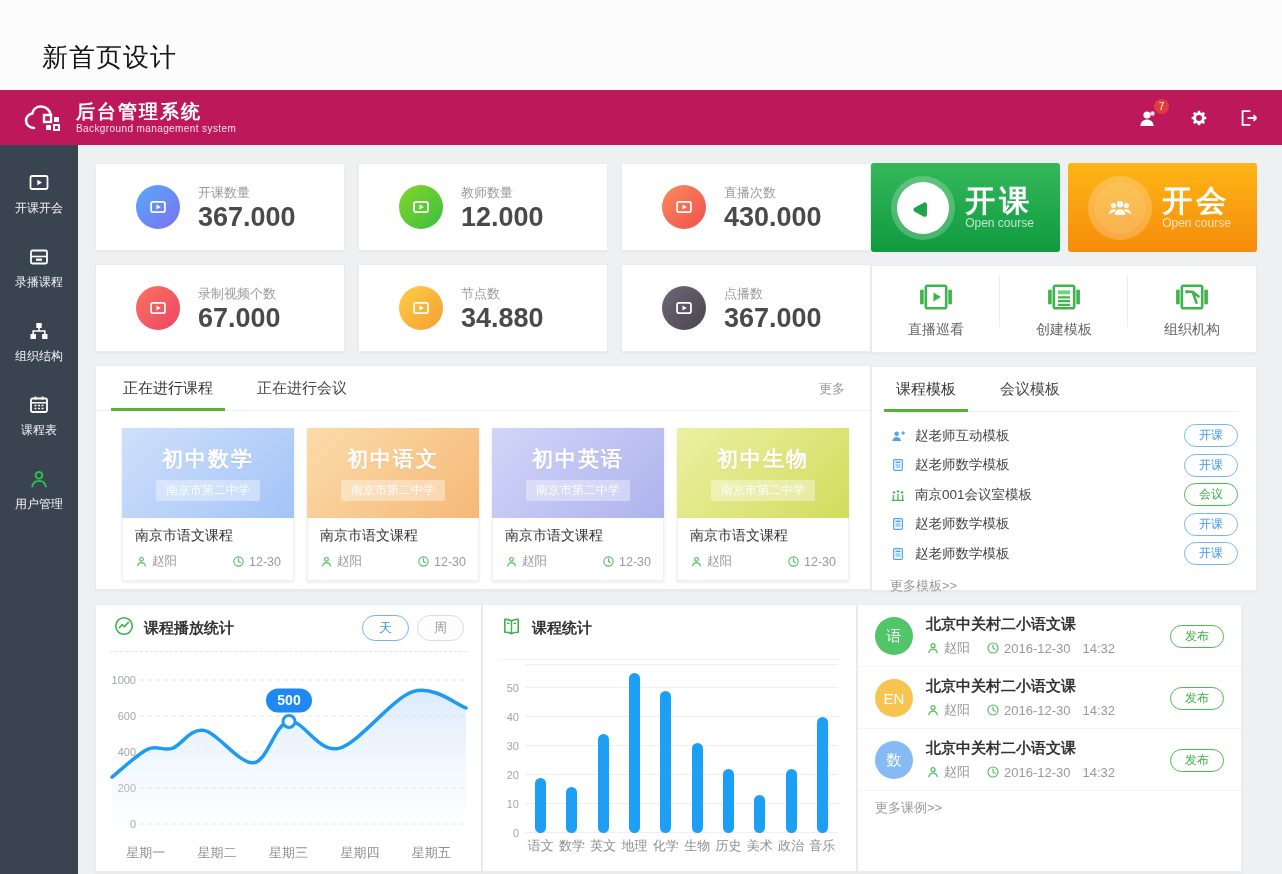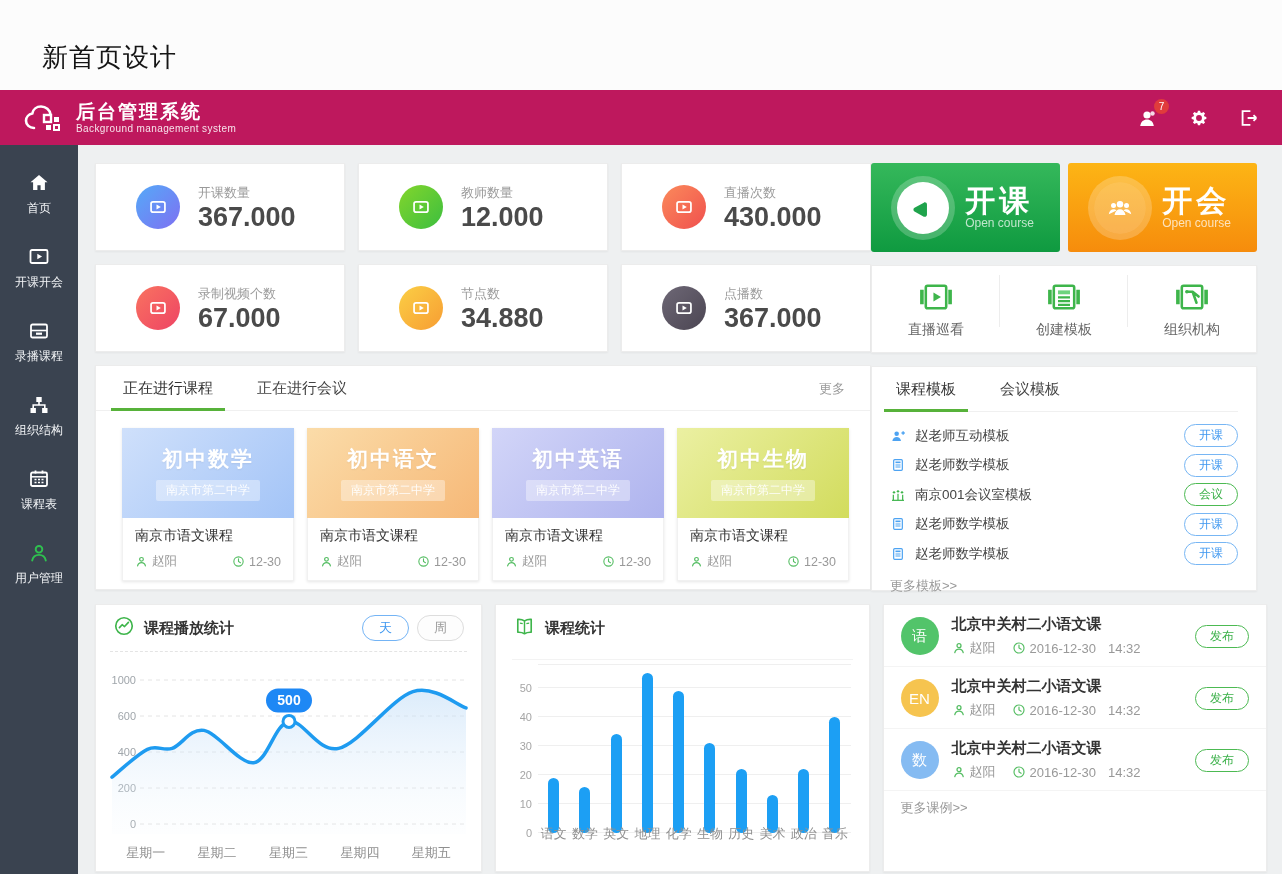--- a/index.html
+++ b/index.html
@@ -73,42 +73,42 @@
 
   .tpl-card { height:225px; padding:0 18px; }
   .tpl-list { padding-top:9px; }
   .tpl-row { display:flex; align-items:center; height:29.5px; }
   .tpl-name { font-size:13.5px; color:#444; margin-left:9px; flex:1; }
   .pill { font-size:12px; padding:2px 14px; border-radius:13px; background:#fff; cursor:pointer; white-space:nowrap; }
   .pill.blue { color:#3e97f0; border:1px solid #77b6f4; }
   .pill.green { color:#3cb14a; border:1px solid #4cba52; }
   .tpl-more { font-size:13px; color:#999; margin-top:8px; cursor:pointer; }
 
-  .layout-bottom { display:flex; gap:13px; margin-top:13px; }
+  .layout-bottom { display:flex; margin-top:13px; }
   .chart-card-line { width:387px; height:268px; }
   .chart-card-bar { width:375px; height:268px; }
   .publish-card { width:385px; height:268px; }
   .chart-head { height:46px; display:flex; align-items:center; gap:9px; padding:0 17px; }
   .chart-title { font-size:15px; color:#333; font-weight:bold; }
   .toggle-group { margin-left:auto; display:flex; gap:8px; }
   .toggle { font-size:13px; padding:3px 16px; border-radius:13px; background:#fff; cursor:pointer; }
   .toggle.active { color:#3e97f0; border:1px solid #74b4f5; }
   .toggle.idle { color:#9b9b9b; border:1px solid #ddd; background:#fdfdfd; }
 
   .linechart-wrap { margin:0 14px; border-top:1px dashed #e4e4e4; padding-top:4px; }
   .x-labels { display:flex; margin:2px 14px 0; }
   .x-labels span { flex:1; text-align:center; font-size:13px; color:#8f8f8f; }
 
   .bar-area { position:relative; height:196px; margin:8px 16px 0; border-top:1px solid #f3f3f3; }
   .grid-line { position:absolute; left:26px; right:2px; height:1px; background:#efefef; }
   .grid-label { position:absolute; left:0; width:20px; text-align:right; font-size:11px; color:#a5a5a5; }
   .bars { position:absolute; left:26px; right:2px; bottom:22px; height:168px; display:flex; align-items:flex-end; }
   .bar-col { flex:1; display:flex; justify-content:center; }
   .bar { width:11px; border-radius:6px; background:#1c9ff4; }
-  .bar-x { position:absolute; left:26px; right:2px; bottom:12px; display:flex; }
+  .bar-x { position:absolute; left:26px; right:2px; bottom:0; display:flex; }
   .bar-x span { flex:1; text-align:center; font-size:13px; color:#8f8f8f; }
 
   .publish-head { border-bottom:1px solid #f0f0f0; }
   .pub-row { display:flex; align-items:center; padding:10px 17px 9px; border-bottom:1px solid #f4f4f4; }
   .pub-badge { width:38px; height:38px; border-radius:50%; color:#fff; font-size:15px; display:flex; align-items:center;
                justify-content:center; margin-right:13px; flex:none; }
   .pub-main { flex:1; }
   .pub-title { font-size:15px; font-weight:bold; color:#333; margin-bottom:5px; }
   .pub-meta { display:flex; align-items:center; gap:16px; font-size:13px; color:#999; }
   .pub-more { padding:8px 17px; font-size:13px; color:#999; cursor:pointer; }
@@ -153,26 +153,20 @@
       <span class="appbar-icon">
         <svg width="22" height="22" viewBox="0 0 24 24">
           <path d="M13.5 4.5H5v15h8.5" fill="none" stroke="#fff" stroke-width="2"></path>
           <path d="M10.5 12h9.5m0 0-3.1-3.1M20 12l-3.1 3.1" fill="none" stroke="#fff" stroke-width="2"></path>
         </svg>
       </span>
     </div>
   </div>
 
   <div class="sidebar">
-      <div class="side-item">
-        <svg width="24" height="24" viewBox="0 0 24 24">
-          <path d="M12 4l8.5 7.2h-2.6V19h-4.3v-4.7h-3.2V19H6.1v-7.8H3.5z" fill="#fff"></path>
-        </svg>
-        <span class="side-label">首页</span>
-      </div>
       <div class="side-item">
         <svg width="24" height="24" viewBox="0 0 24 24">
           <rect x="3.5" y="5" width="17" height="13" rx="1.5" fill="none" stroke="#fff" stroke-width="1.8"></rect>
           <path d="M10.3 8.8l4.8 2.7-4.8 2.7z" fill="#fff"></path>
         </svg>
         <span class="side-label">开课开会</span>
       </div>
       <div class="side-item">
         <svg width="24" height="24" viewBox="0 0 24 24">
           <rect x="4" y="5.5" width="16" height="13" rx="1.5" fill="none" stroke="#fff" stroke-width="1.8"></rect>

